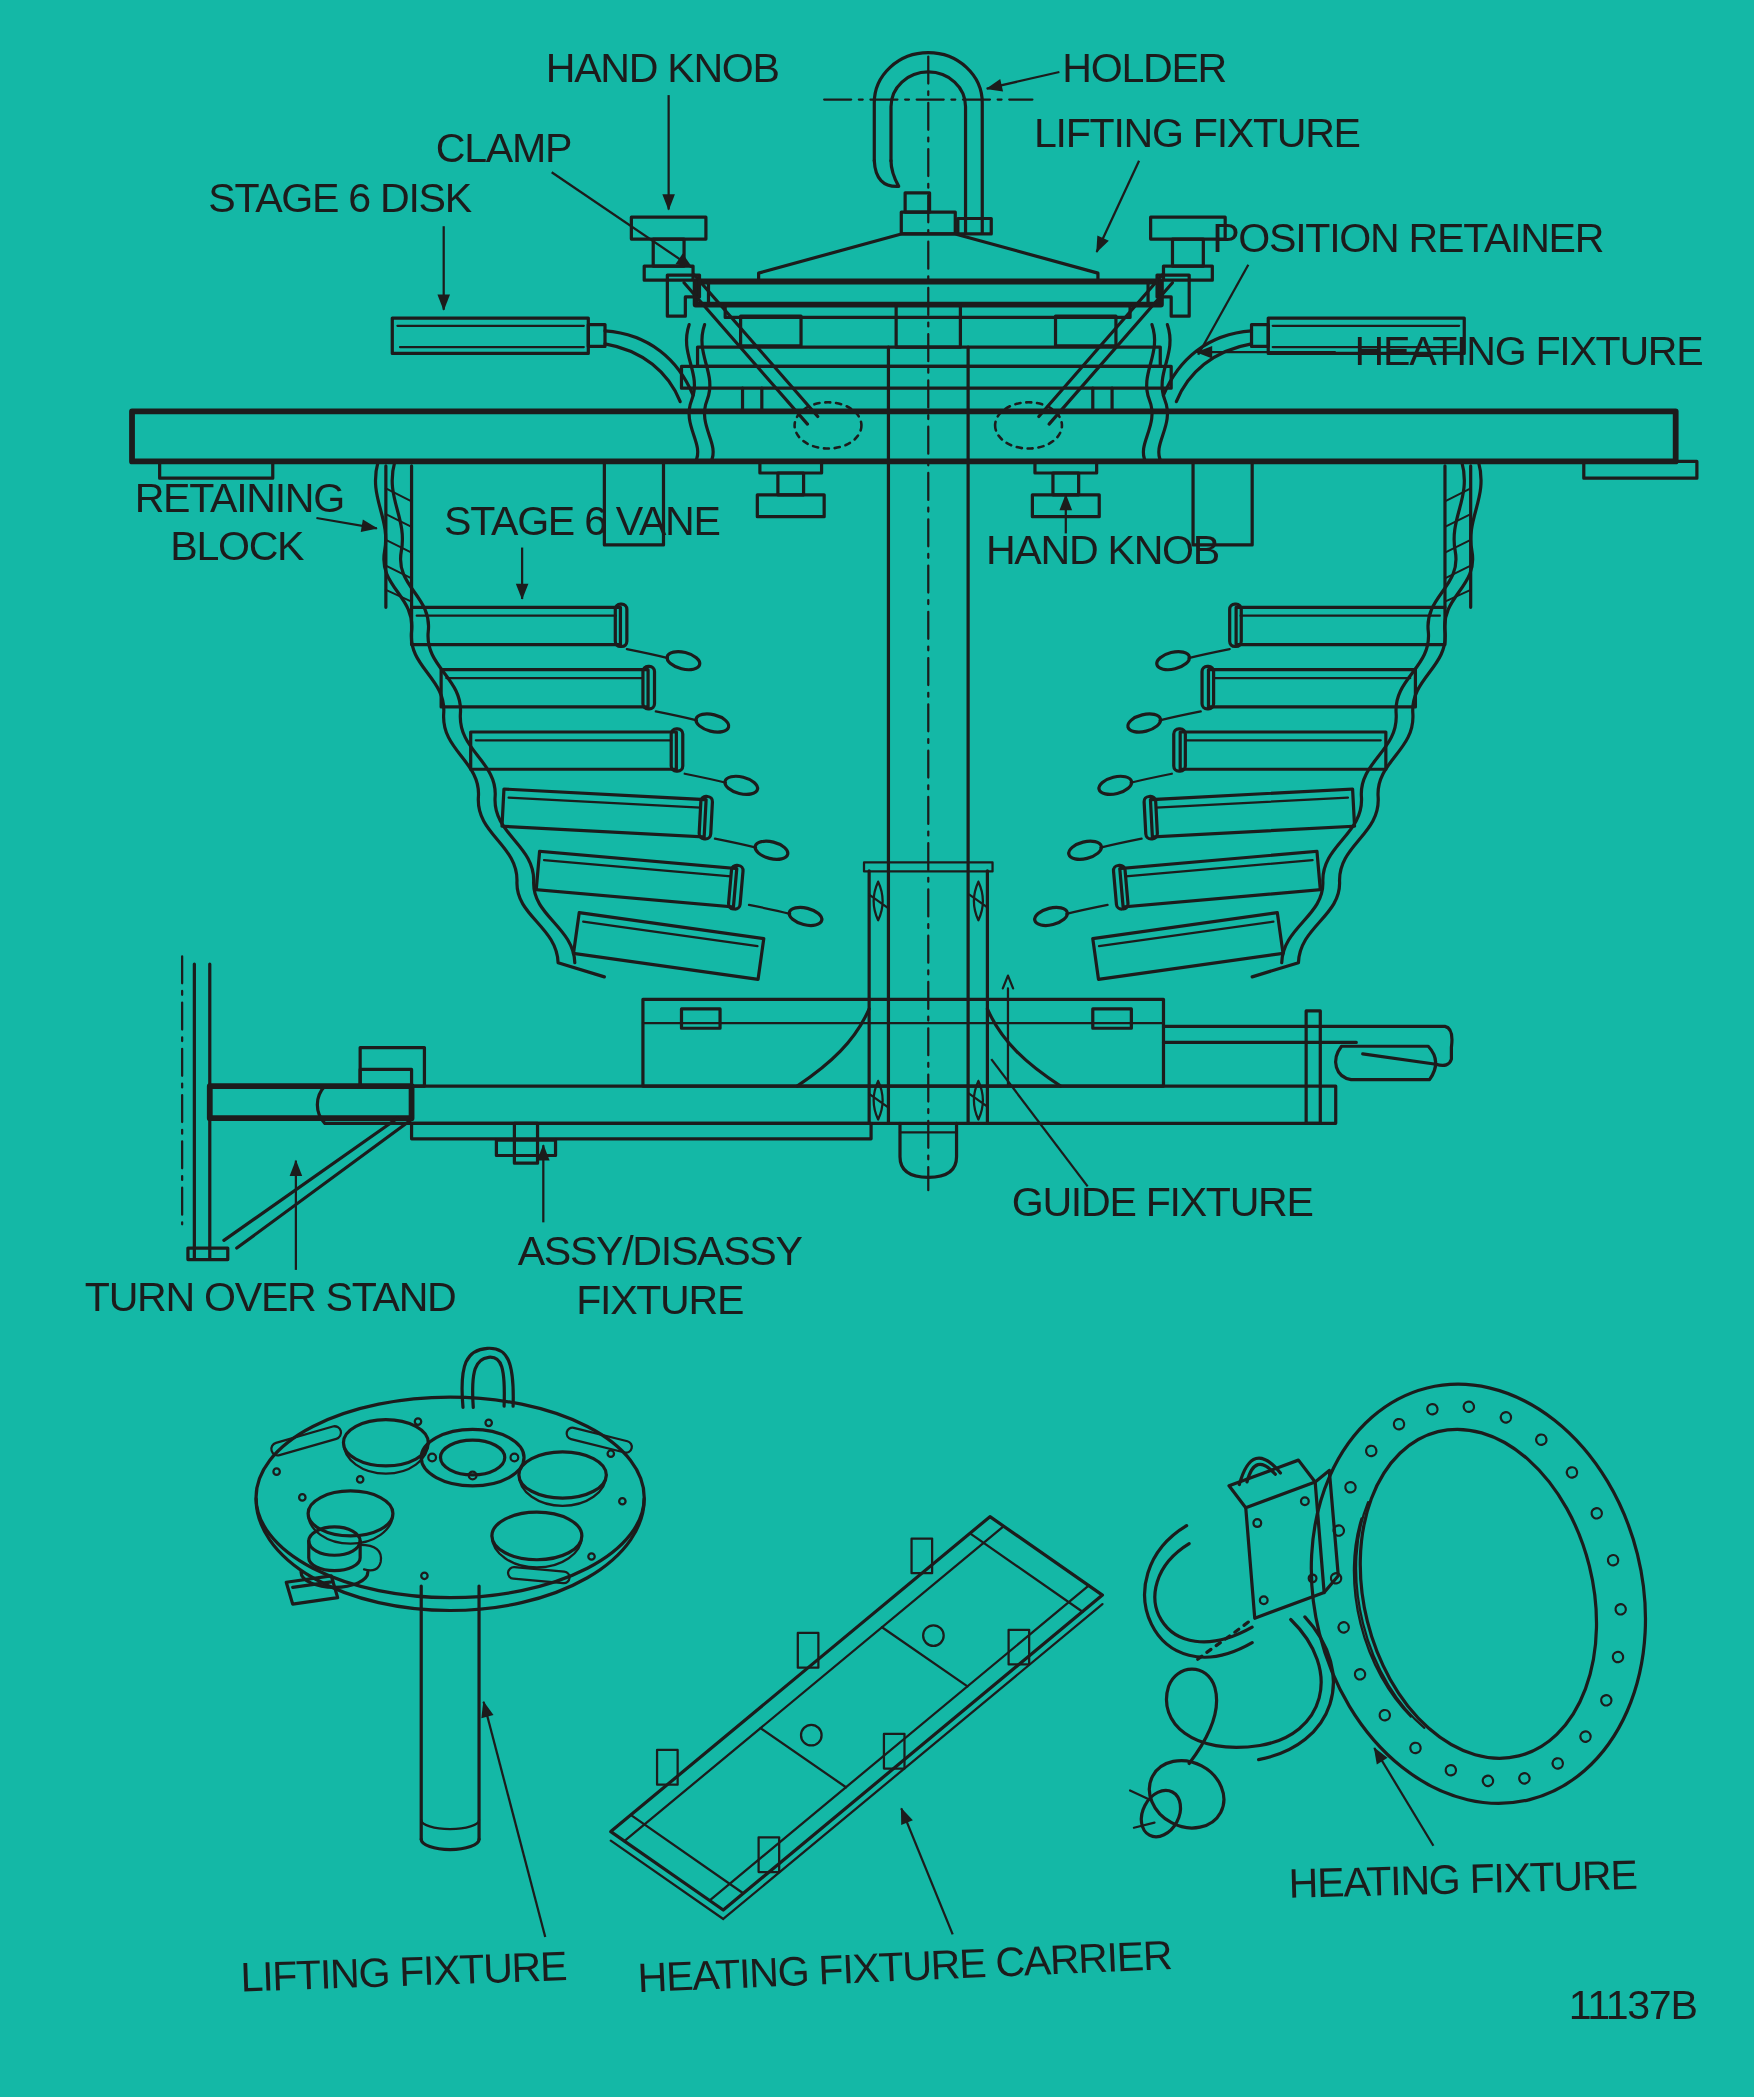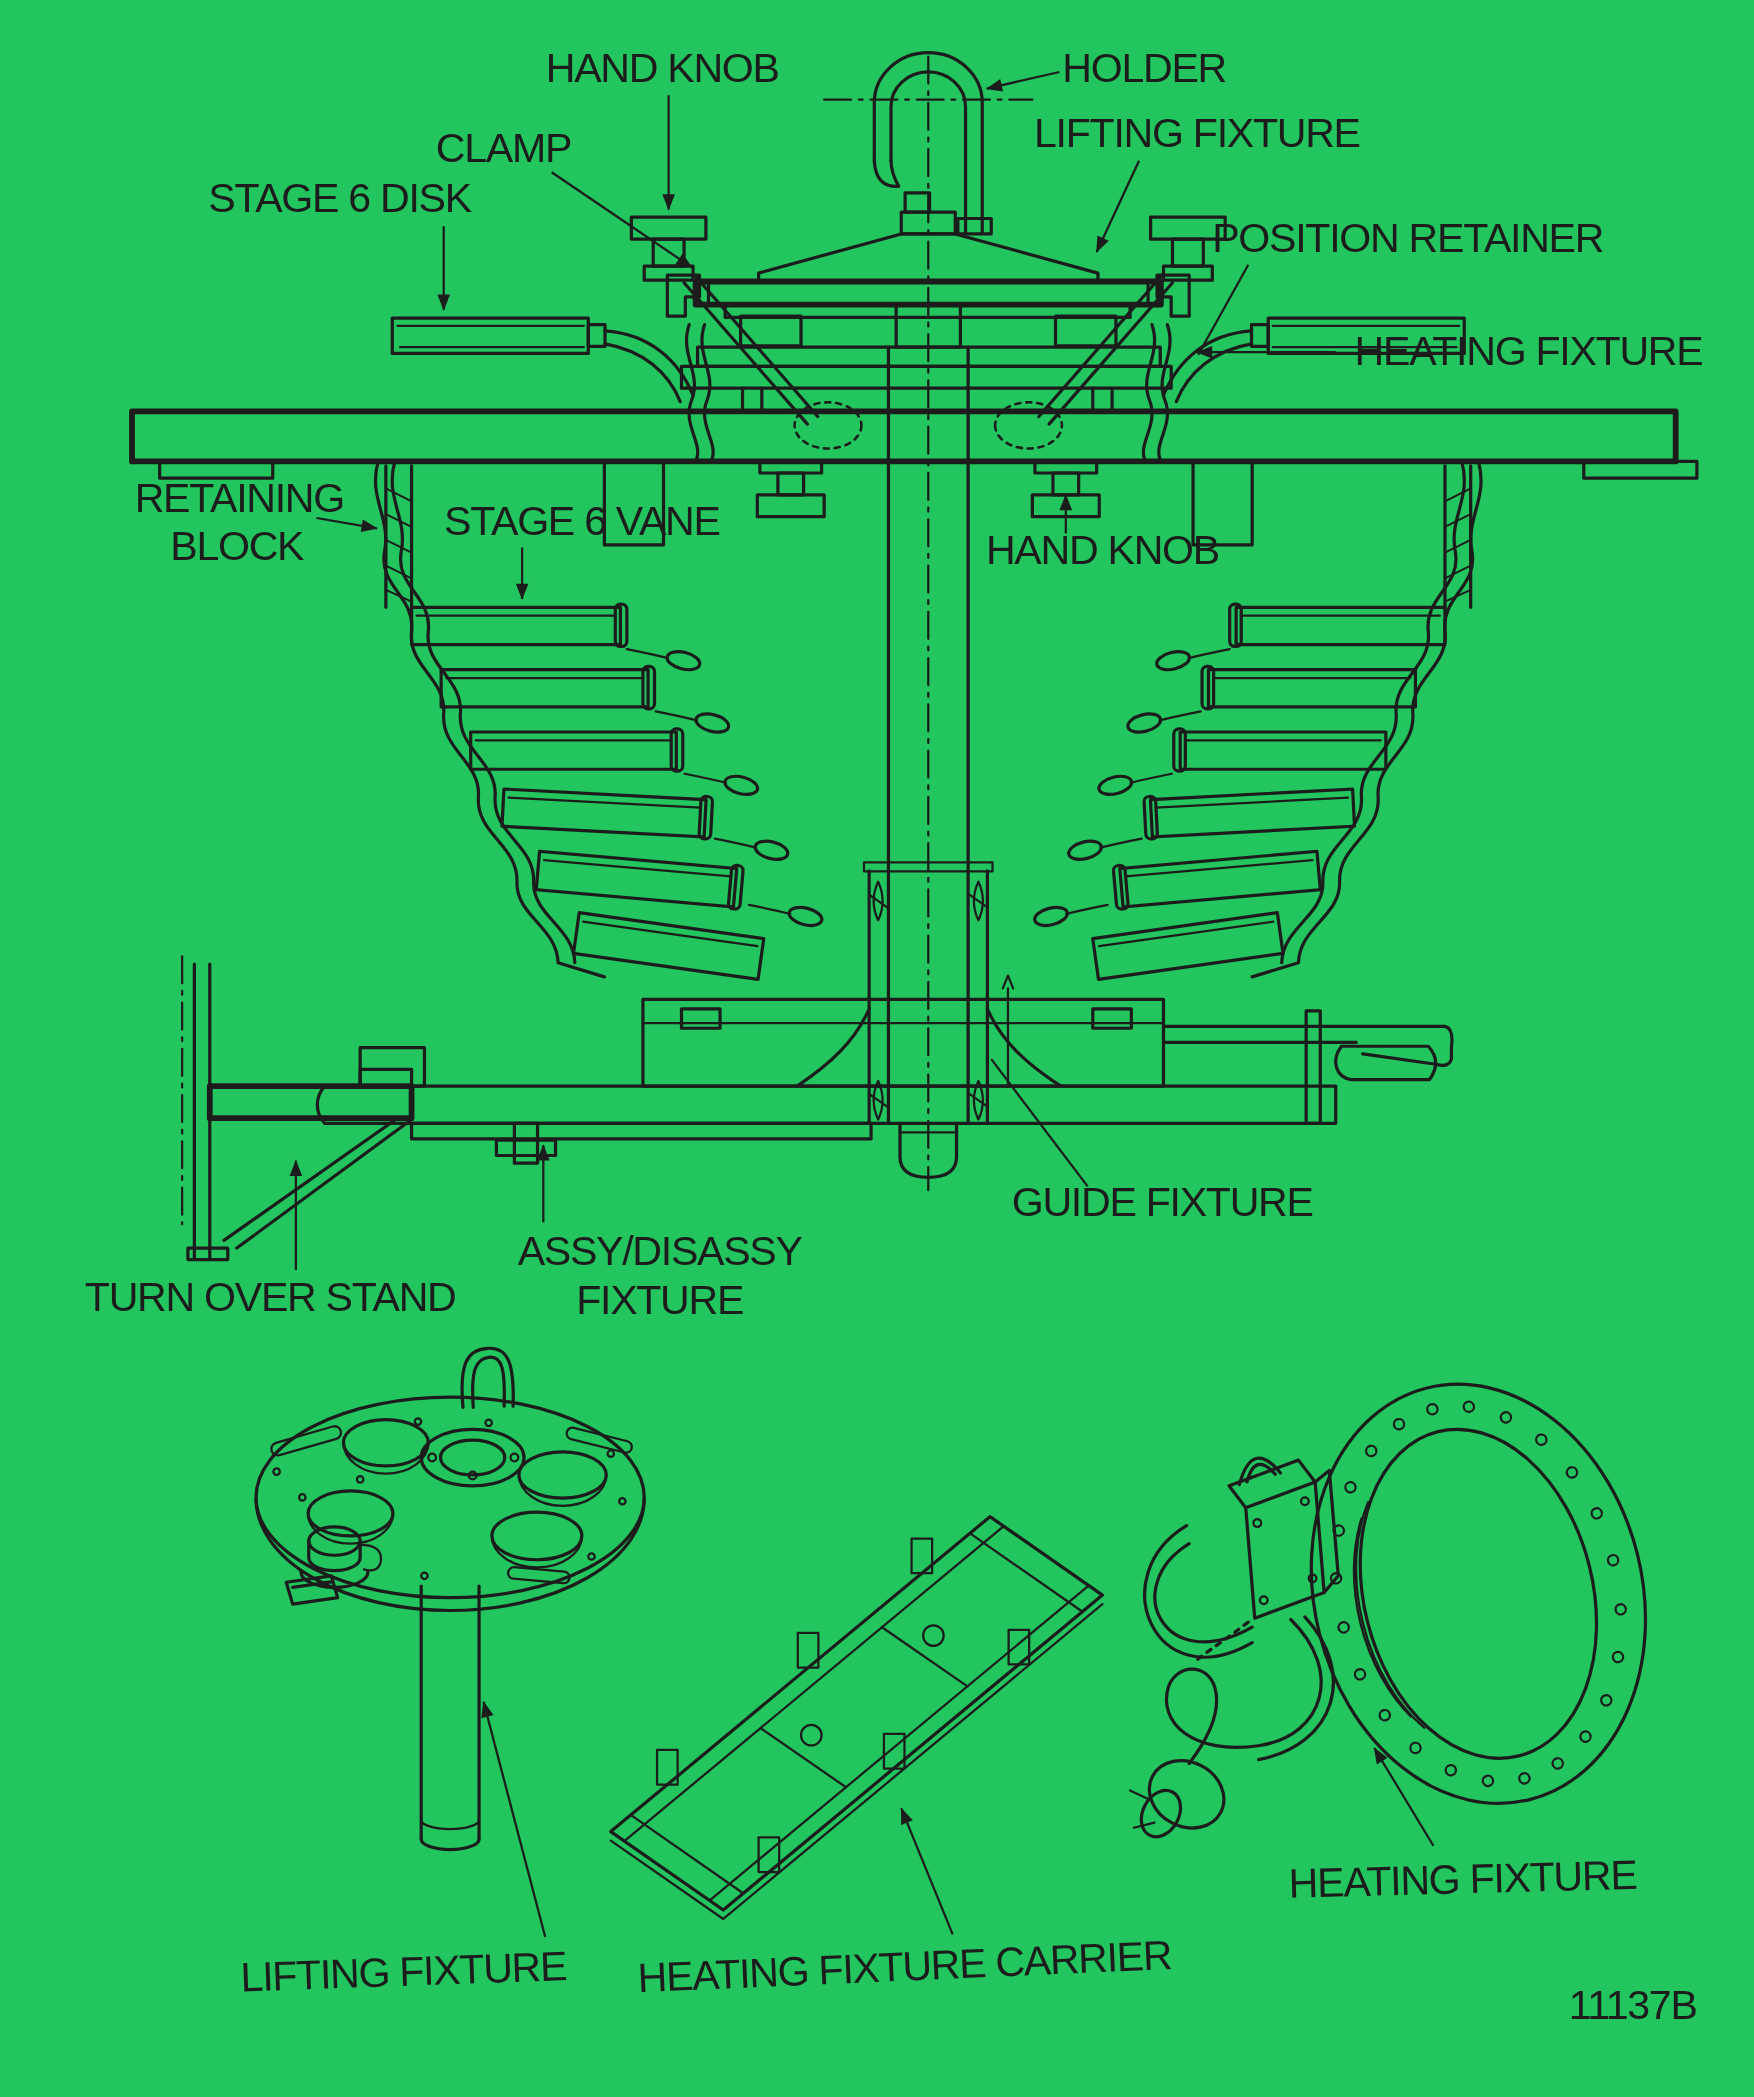--- a/index.html
+++ b/index.html
@@ -1,16 +1,16 @@
 <!DOCTYPE html>
 <html style="font-size:10.3px"><head>
 <meta charset="utf-8">
 <style>
   html,body{margin:0;padding:0;background:#ffffff;}
-  .page{width:1755px;height:2097px;background:#22c55e;position:relative;font-family:"Liberation Sans",sans-serif;}
+  .page{width:1755px;height:2097px;background:#14b8a6;position:relative;font-family:"Liberation Sans",sans-serif;}
   svg{display:block;}
   .ln{stroke:#1c1c1c;fill:none;stroke-width:5;stroke-linecap:round;stroke-linejoin:round;}
   .thick{stroke-width:9;}
   .thin{stroke-width:3.5;}
   .leader{stroke:#1c1c1c;fill:none;stroke-width:3.5;}
   .dash{stroke-dasharray:42 12 6 12;stroke-width:3.5;}
   .dot{stroke-dasharray:8 9;stroke-width:4;}
   .lbl{fill:#1c1c1c;stroke:none;font-family:"Liberation Sans",sans-serif;font-size:64px;letter-spacing:-2px;text-anchor:middle;}
   .hatch{stroke-width:3;}
 </style>

